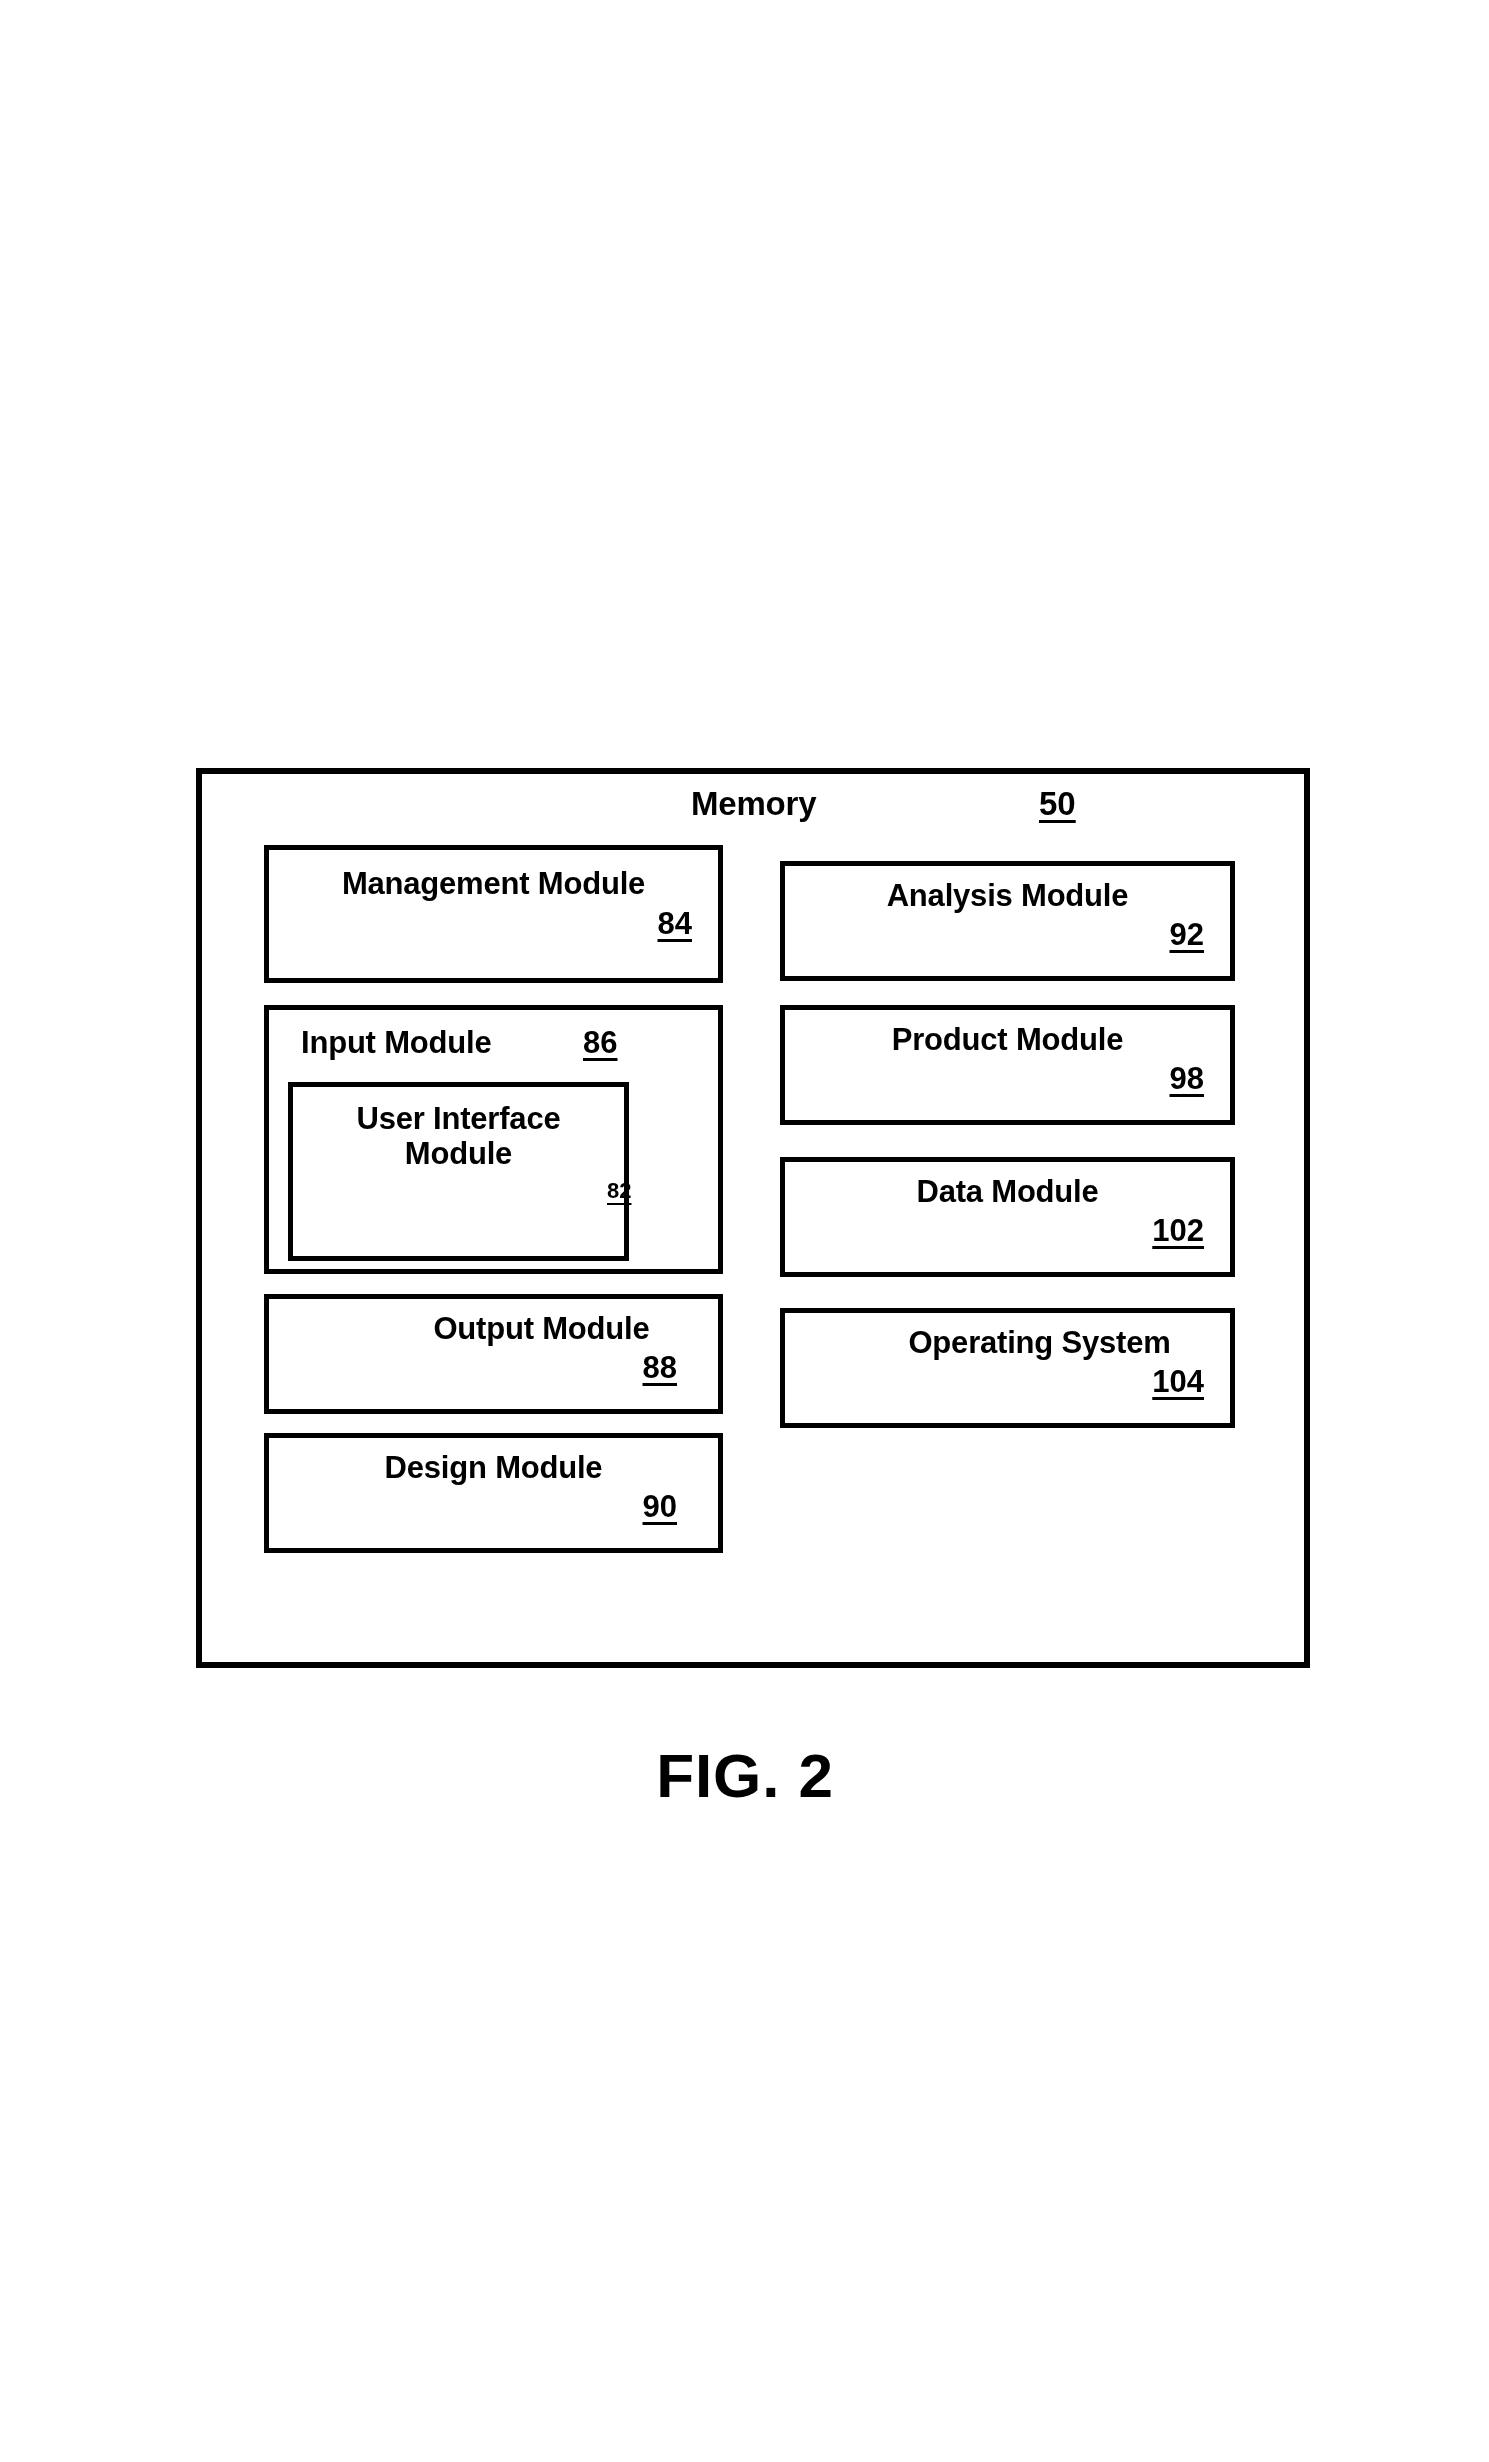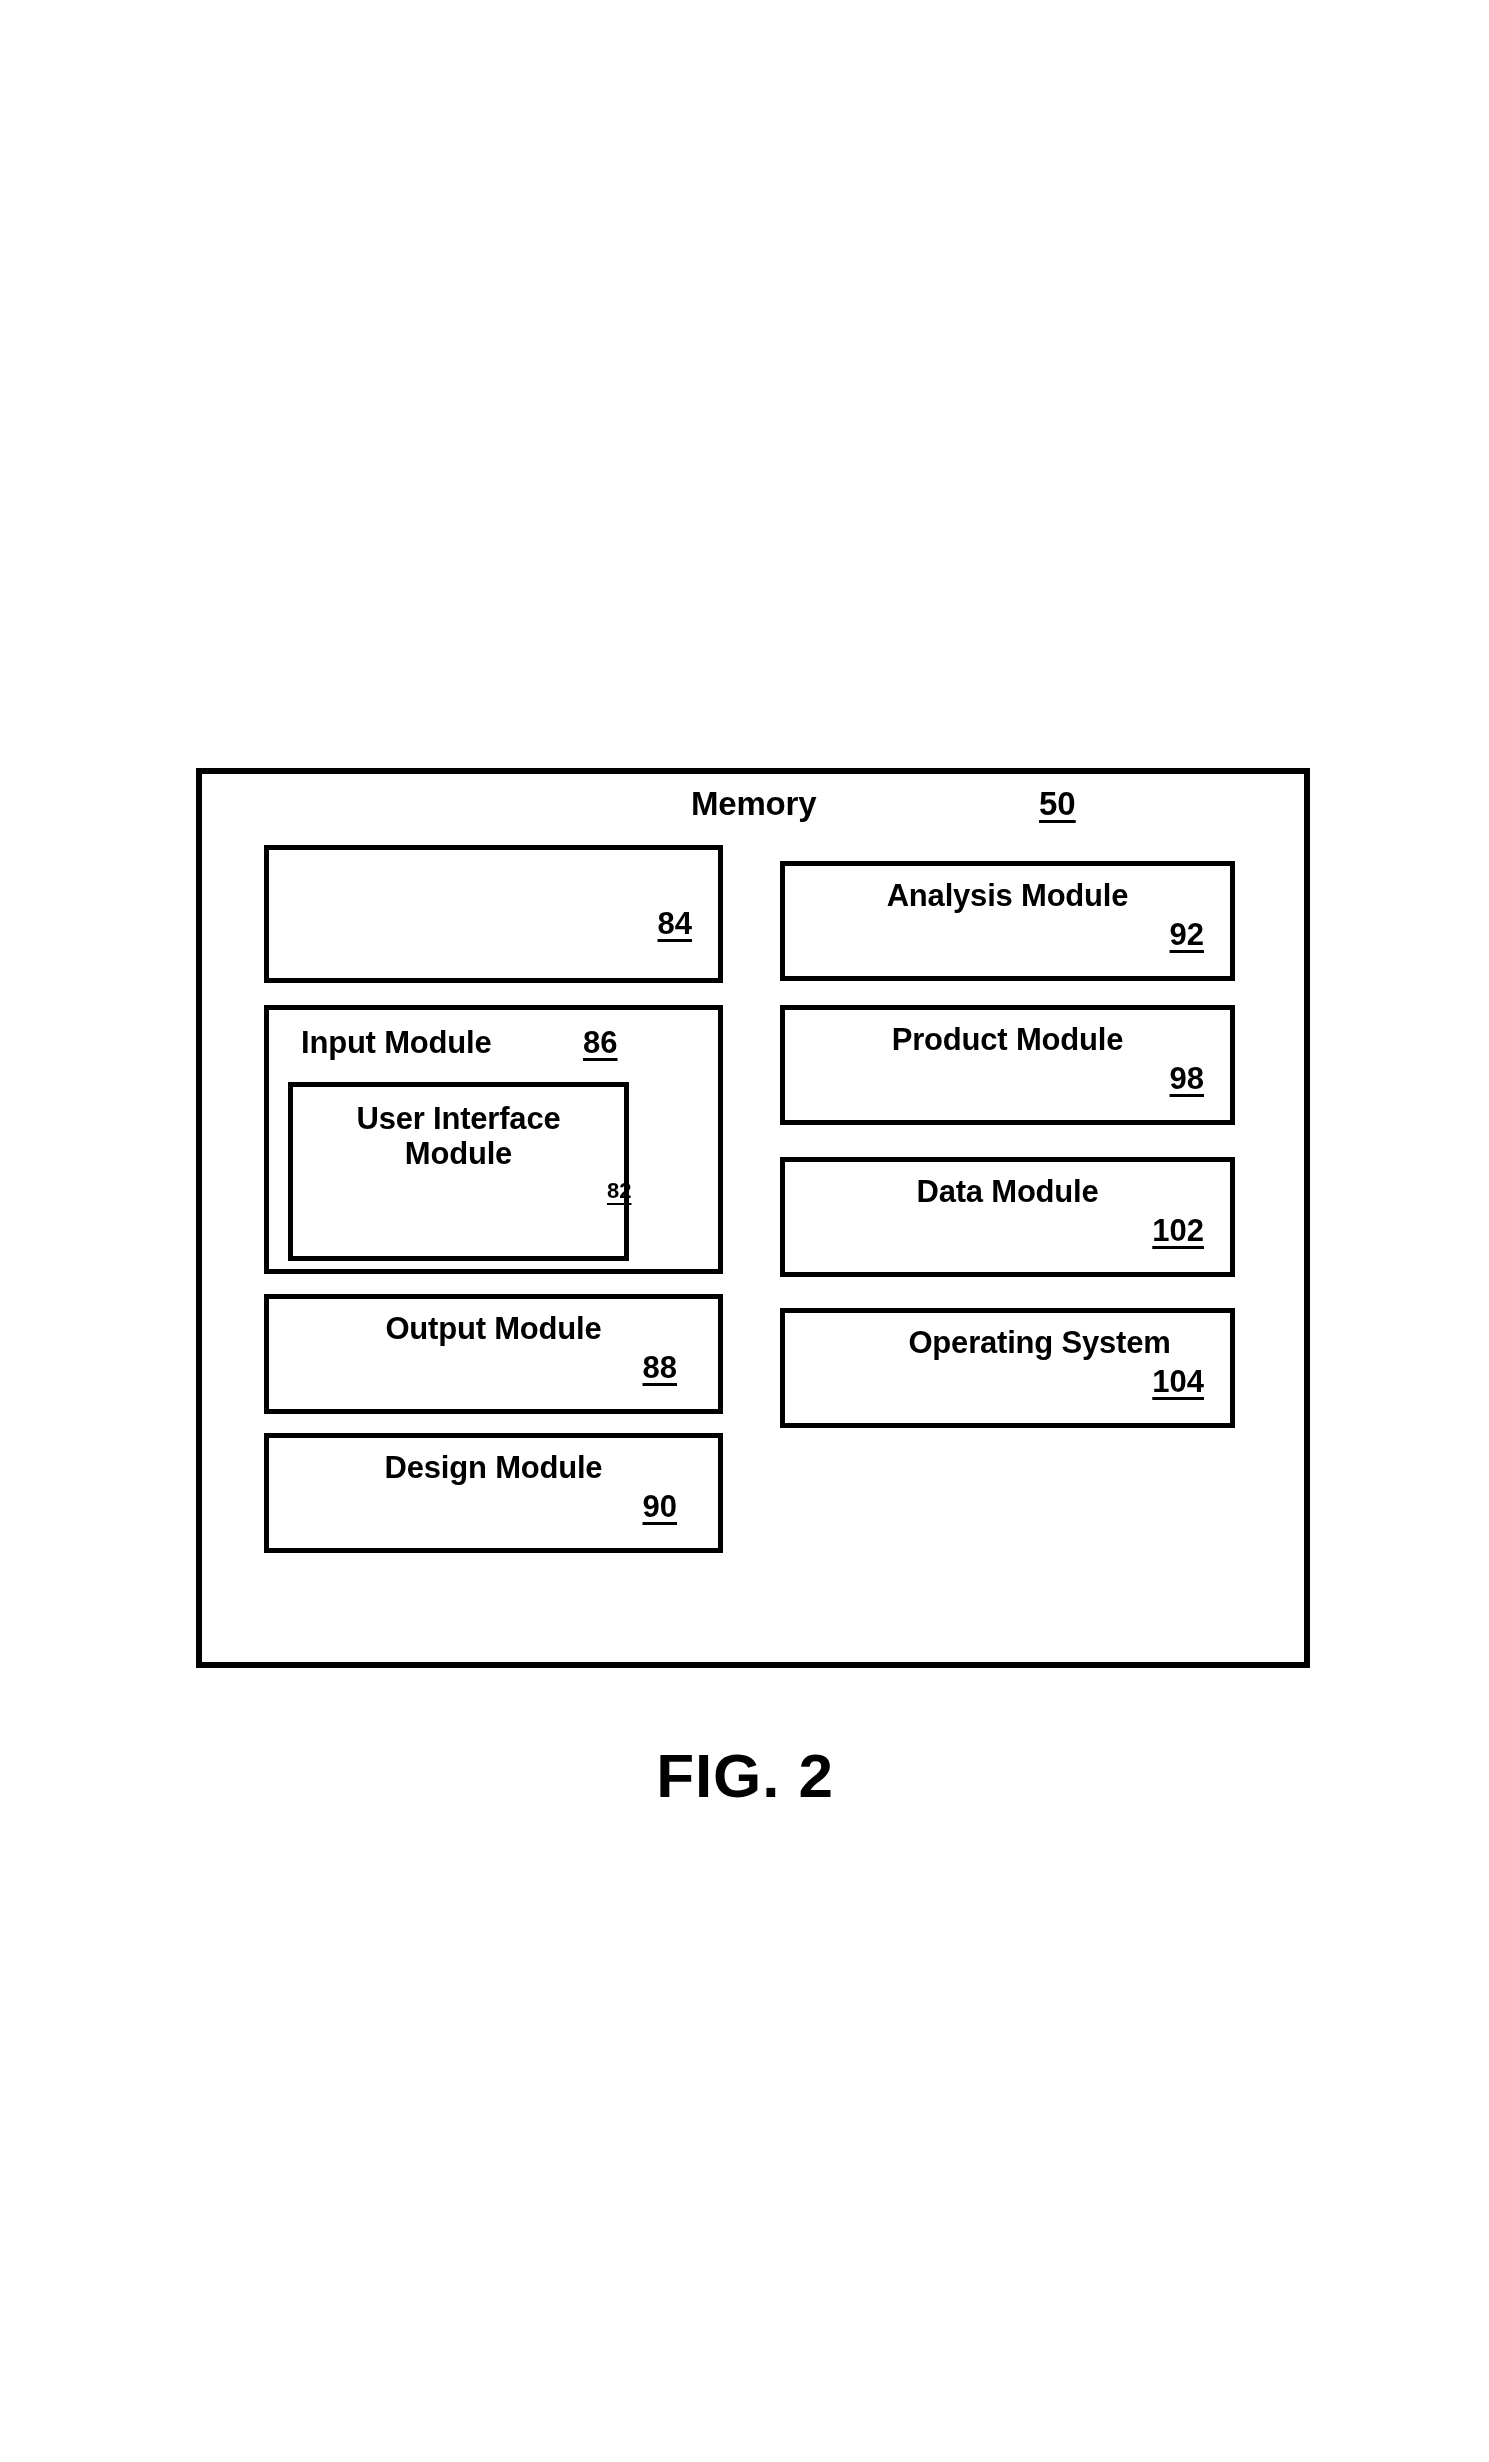--- a/index.html
+++ b/index.html
@@ -135,21 +135,21 @@
     position: absolute;
     right: 43px;
     top: 91px;
     font-size: 22px;
     font-weight: bold;
     text-decoration: underline;
     text-underline-offset: 4.7px;
   }
 
   #box-output { left: 0; top: 449px; width: 459px; height: 120px; }
-  #box-output .box-title { top: 13px; }
+  #box-output .box-title { top: 13px; padding-left: 48px; }
   #box-output .box-ref   { right: 41px; top: 51px; }
 
   #box-design { left: 0; top: 588px; width: 459px; height: 120px; }
   #box-design .box-title { top: 13px; }
   #box-design .box-ref   { right: 41px; top: 51px; }
 
   
   #box-analysis { left: 0; top: 16px; width: 455px; height: 120px; }
   #box-analysis .box-title { top: 13px; }
   #box-analysis .box-ref   { right: 26px; top: 51px; }
@@ -184,20 +184,21 @@
 <div id="memory-frame">
 
   <div id="memory-header">
     <div id="memory-title">Memory</div>
     <div id="memory-ref">50</div>
   </div>
 
   <div class="column" id="col-left">
 
     <div class="module-box" id="box-management">
+      <div class="box-title">Management Module</div>
       <div class="box-ref">84</div>
     </div>
 
     <div class="module-box" id="box-input">
       <div class="box-title-inline">Input Module</div>
       <div class="box-ref">86</div>
 
       <div id="box-user-interface">
         <div class="box-title">
           <span>User Interface</span><br>

